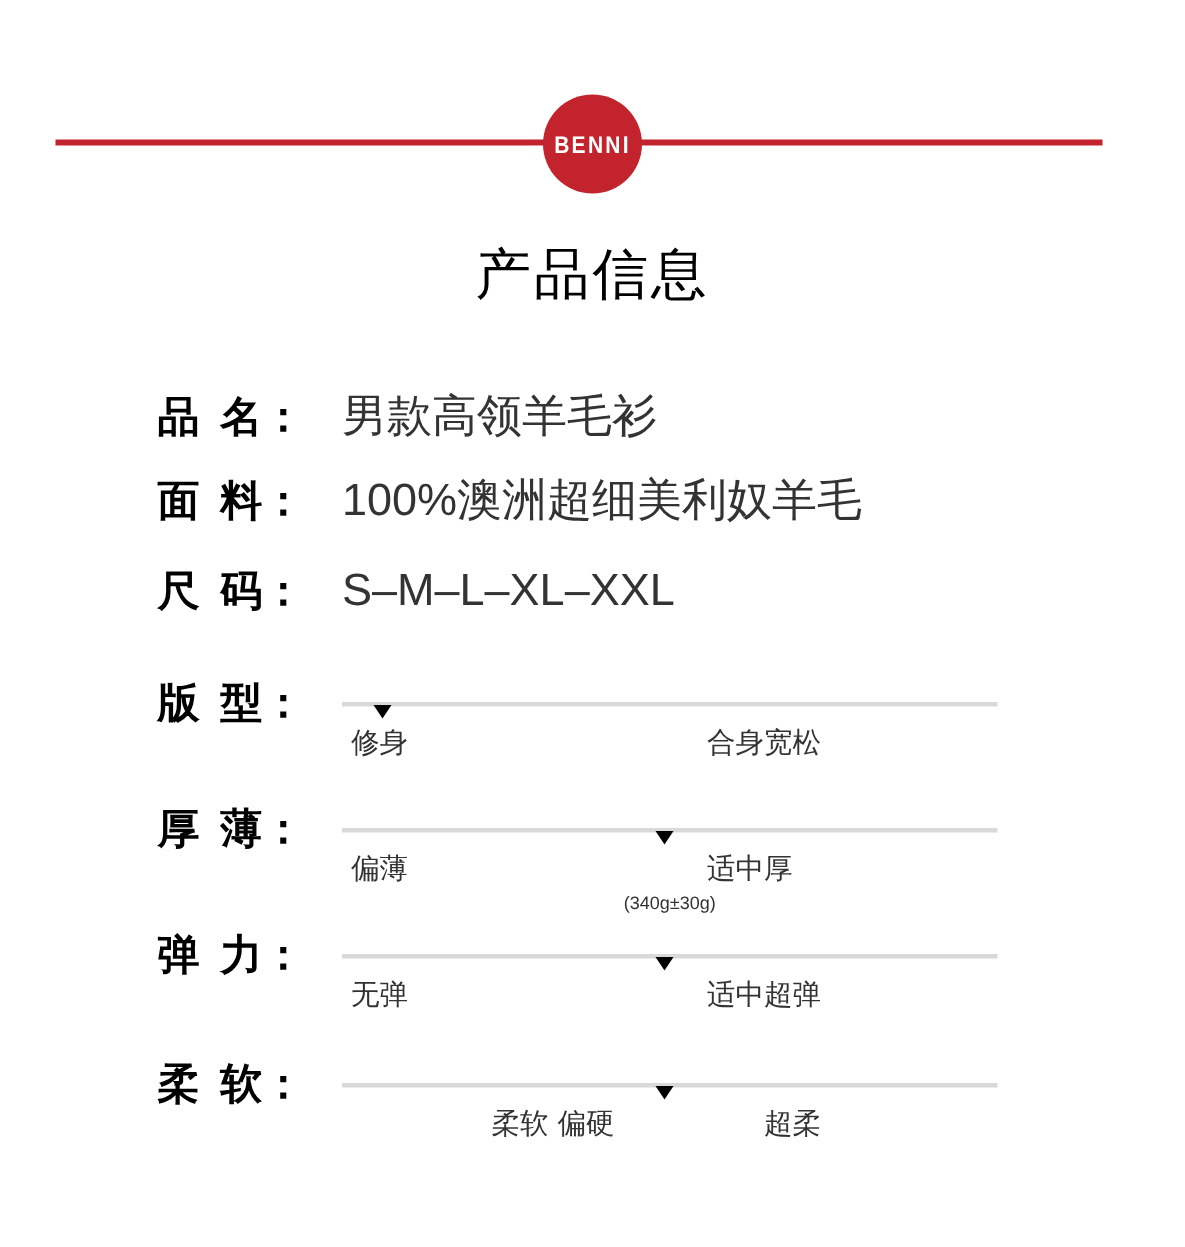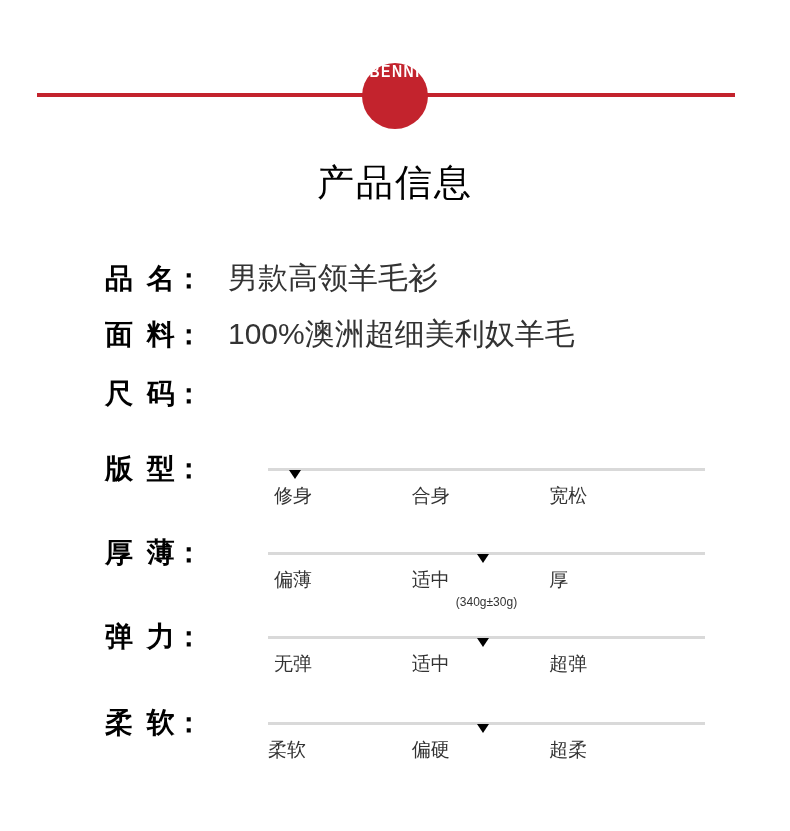--- a/index.html
+++ b/index.html
@@ -21,21 +21,21 @@
   
   .brand-line{
     position:absolute;left:37px;top:93px;
     width:698px;height:4px;
     background:var(--accent);
   }
   .brand-circle{
     position:absolute;left:362px;top:63px;
     width:66px;height:66px;border-radius:50%;
     background:var(--accent);
-    display:flex;align-items:flex-start;justify-content:center;
+    display:flex;align-items:center;justify-content:center;
   }
   .brand-circle span{
     color:#ffffff;font-size:14px;font-weight:bold;
     letter-spacing:1.5px;
     transform:scaleY(1.15);
   }
   
   .title{
     position:absolute;top:162px;left:0;
     width:100%;text-align:center;
@@ -58,21 +58,21 @@
   .spec-value{
     font-size:30px;line-height:28px;
     color:var(--text-secondary);
     white-space:nowrap;
   }
   
   .scale-row{align-items:flex-start;}
   .scale-row .row-label{margin-top:0;}
   .scale{
     position:relative;
-    width:437px;height:72px;margin-left:40px;
+    width:437px;height:72px;
   }
   .scale-line{
     position:absolute;left:0;top:13px;
     width:100%;height:3px;
     background:var(--track);
   }
   .marker{
     position:absolute;top:15px;left:0;
     width:0;height:0;
     border-left:6px solid transparent;
@@ -83,21 +83,21 @@
     position:absolute;left:0;top:29px;
     width:100%;display:flex;
   }
   .scale-labels .opt{
     flex:1;
     font-size:19px;line-height:24px;
     color:var(--text-secondary);
     white-space:nowrap;
   }
   .scale-labels .opt.left{text-align:left;padding-left:6px;}
-  .scale-labels .opt.mid{text-align:left;}
+  .scale-labels .opt.mid{text-align:right;}
   .scale-labels .opt.right{text-align:left;padding-right:18px;}
   .scale-note{
     position:absolute;left:0;top:54px;
     width:100%;text-align:center;
     font-size:12px;line-height:19px;
     color:var(--text-secondary);
   }
 </style>
 </head>
 <body>
@@ -114,20 +114,21 @@
   <div class="row spec-row" style="top:264px">
     <div class="row-label">品 名：</div>
     <div class="spec-value">男款高领羊毛衫</div>
   </div>
   <div class="row spec-row" style="top:320px">
     <div class="row-label">面 料：</div>
     <div class="spec-value">100%澳洲超细美利奴羊毛</div>
   </div>
   <div class="row spec-row" style="top:380px">
     <div class="row-label">尺 码：</div>
+    <div class="spec-value">S–M–L–XL–XXL</div>
   </div>
 
   <div class="row scale-row" style="top:455px">
     <div class="row-label">版 型：</div>
     <div class="scale">
       <div class="scale-line"></div>
       <div class="marker" style="left: 21px;"></div>
       <div class="scale-labels">
         <span class="opt left">修身</span>
         <span class="opt mid">合身</span>

